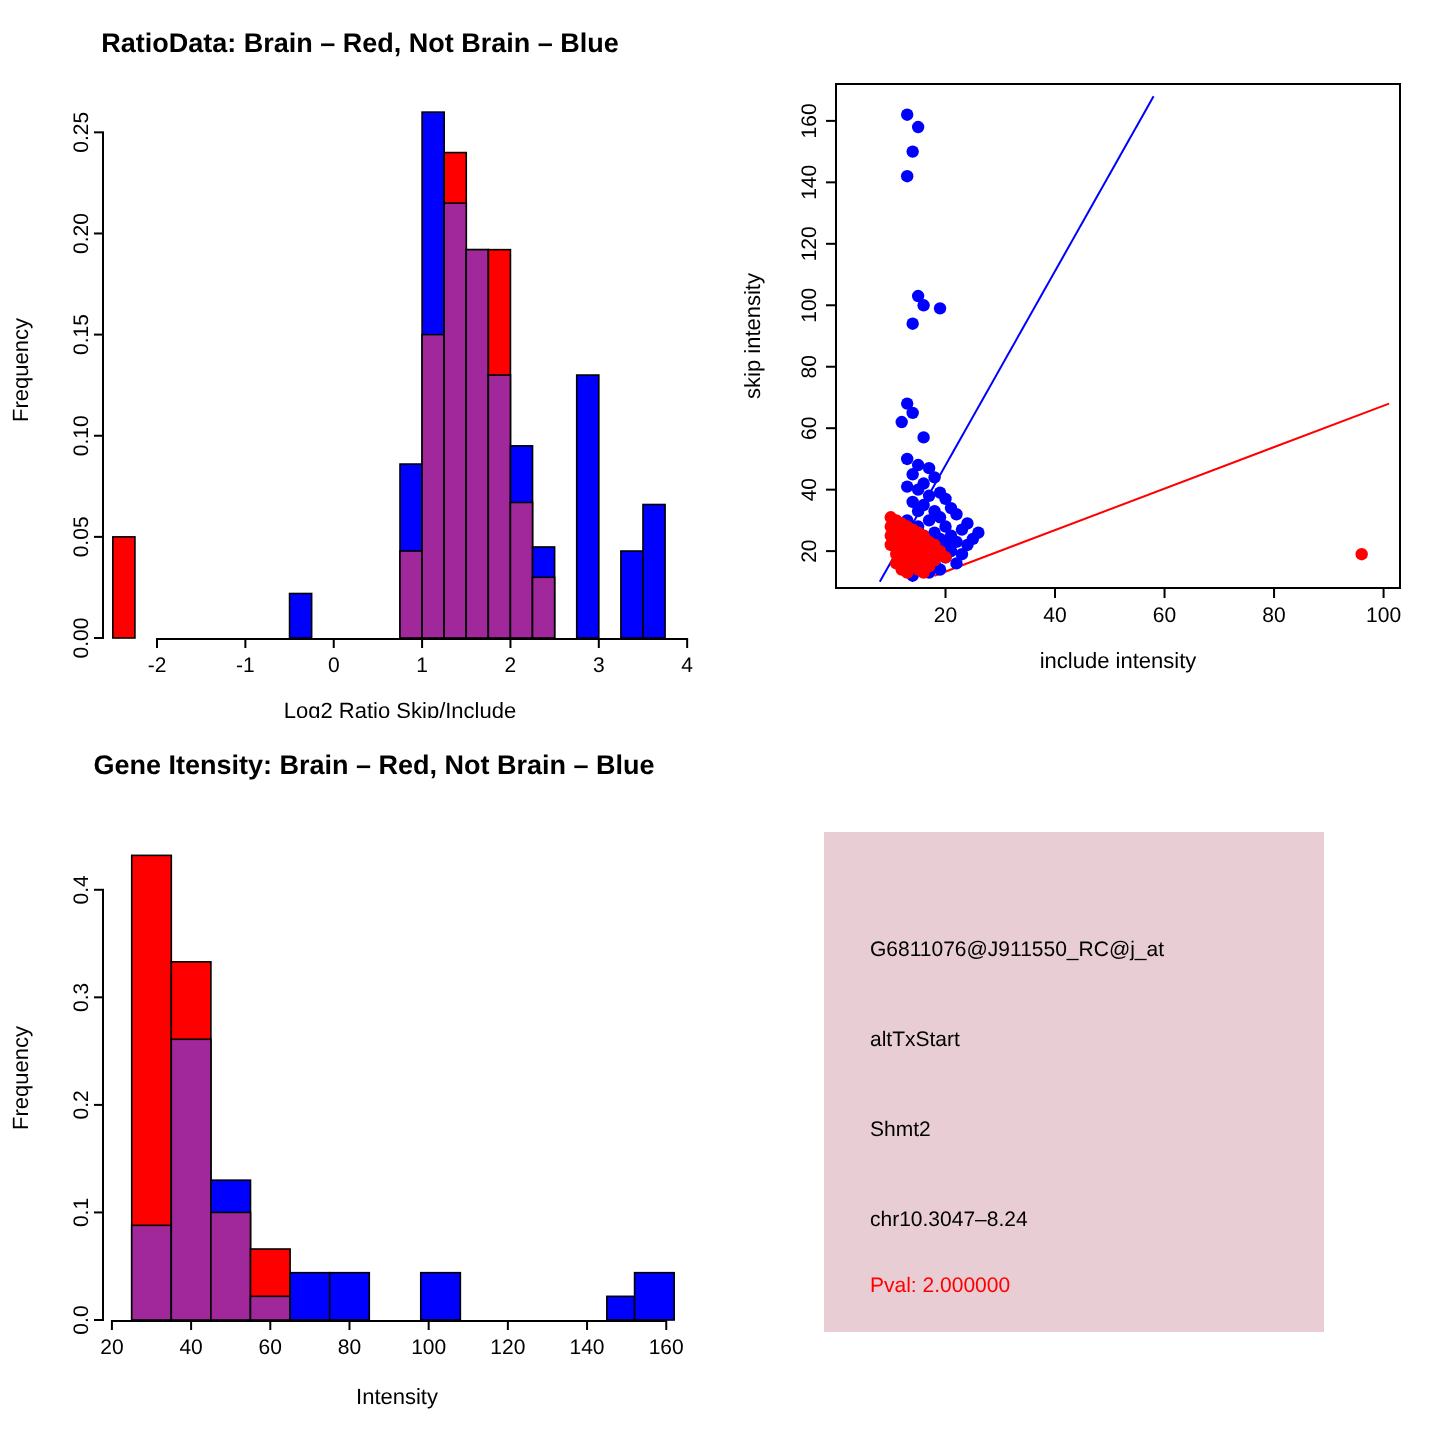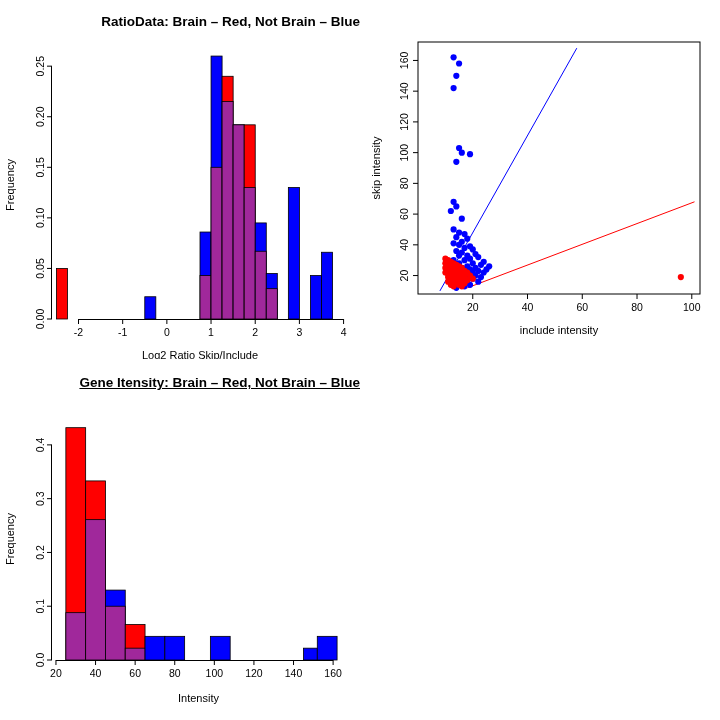--- a/index.html
+++ b/index.html
@@ -1,19 +1,19 @@
 <!DOCTYPE html>
 <html><head>
 <meta charset="utf-8">
 <style>
   html,body{margin:0;padding:0;background:#ffffff;}
   body{width:720px;height:720px;font-family:"Liberation Sans",sans-serif;color:#000;}
   .page{position:relative;width:720px;height:720px;}
   .panel{position:absolute;}
-  .title{font-size:13.5px;font-weight:bold;text-align:right;white-space:nowrap;}
+  .title{font-size:13.5px;font-weight:bold;text-align:center;white-space:nowrap;}
   svg{display:block;}
   text{font-family:"Liberation Sans",sans-serif;}
   .axis-label{font-size:11px;}
   .tick-label{font-size:10.5px;}
   .infobox{background:#e8cdd4;border:1px solid #e8cdd4;}
   .info-line{font-size:10.5px;color:#000;}
   .info-pval{font-size:10.5px;color:#ff0000;}
 </style>
 </head>
 <body>
@@ -210,21 +210,21 @@
         <line x1="58" y1="77.17073170731706" x2="53" y2="77.17073170731706" stroke="#000" stroke-width="1"></line>
         <text x="48" y="77.17073170731706" text-anchor="middle" class="tick-label" transform="rotate(-90 48 77.17073170731706)">140</text>
         <line x1="58" y1="46.4390243902439" x2="53" y2="46.4390243902439" stroke="#000" stroke-width="1"></line>
         <text x="48" y="46.4390243902439" text-anchor="middle" class="tick-label" transform="rotate(-90 48 46.4390243902439)">160</text>
         <text x="199" y="320" text-anchor="middle" class="axis-label">include intensity</text>
         <text x="20" y="154" text-anchor="middle" class="axis-label" transform="rotate(-90 20 154)">skip intensity</text>
       </svg>
   </div>
 
   <div class="panel" style="left:0px;top:375px;width:360px;height:345px;">
-    <div class="title" style="width:360px;text-align:right;padding-left:14px;box-sizing:border-box;text-decoration:underline;">Gene Itensity: Brain – Red, Not Brain – Blue</div>
+    <div class="title" style="width:360px;text-align:center;padding-left:14px;box-sizing:border-box;">Gene Itensity: Brain – Red, Not Brain – Blue</div>
     <svg id="svg-hist-int" width="360" height="325">
         <rect x="65.85810810810811" y="37.68000000000001" width="19.797297297297305" height="232.32" fill="#ff0000" stroke="#000" stroke-width="0.8"></rect>
         <rect x="65.85810810810811" y="222.67555555555555" width="19.797297297297305" height="47.32444444444445" fill="#a0289b" stroke="#000" stroke-width="0.8"></rect>
         <rect x="85.65540540540542" y="90.92000000000002" width="19.79729729729729" height="179.07999999999998" fill="#ff0000" stroke="#000" stroke-width="0.8"></rect>
         <rect x="85.65540540540542" y="129.64000000000001" width="19.79729729729729" height="140.35999999999999" fill="#a0289b" stroke="#000" stroke-width="0.8"></rect>
         <rect x="105.45270270270271" y="200.0888888888889" width="19.79729729729729" height="69.9111111111111" fill="#0000ff" stroke="#000" stroke-width="0.8"></rect>
         <rect x="105.45270270270271" y="216.22222222222223" width="19.79729729729729" height="53.77777777777777" fill="#a0289b" stroke="#000" stroke-width="0.8"></rect>
         <rect x="125.25" y="234.50666666666666" width="19.79729729729729" height="35.49333333333334" fill="#ff0000" stroke="#000" stroke-width="0.8"></rect>
         <rect x="125.25" y="258.1688888888889" width="19.79729729729729" height="11.831111111111113" fill="#a0289b" stroke="#000" stroke-width="0.8"></rect>
         <rect x="145.0472972972973" y="246.33777777777777" width="19.79729729729729" height="23.662222222222226" fill="#0000ff" stroke="#000" stroke-width="0.8"></rect>
@@ -258,14 +258,21 @@
         <text x="44" y="162.44444444444446" text-anchor="middle" class="tick-label" transform="rotate(-90 44 162.44444444444446)">0.2</text>
         <line x1="52" y1="108.66666666666669" x2="47" y2="108.66666666666669" stroke="#000" stroke-width="1"></line>
         <text x="44" y="108.66666666666669" text-anchor="middle" class="tick-label" transform="rotate(-90 44 108.66666666666669)">0.3</text>
         <line x1="52" y1="54.888888888888886" x2="47" y2="54.888888888888886" stroke="#000" stroke-width="1"></line>
         <text x="44" y="54.888888888888886" text-anchor="middle" class="tick-label" transform="rotate(-90 44 54.888888888888886)">0.4</text>
         <text x="198.5" y="312" text-anchor="middle" class="axis-label">Intensity</text>
         <text x="14" y="149" text-anchor="middle" class="axis-label" transform="rotate(-90 14 149)">Frequency</text>
       </svg>
   </div>
 
+  <div class="panel infobox" style="left:412px;top:416px;width:248px;height:248px;">
+    <div class="info-line" style="position:absolute;left:22px;top:52px;">G6811076@J911550_RC@j_at</div>
+    <div class="info-line" style="position:absolute;left:22px;top:97px;">altTxStart</div>
+    <div class="info-line" style="position:absolute;left:22px;top:142px;">Shmt2</div>
+    <div class="info-line" style="position:absolute;left:22px;top:187px;">chr10.3047–8.24</div>
+    <div class="info-pval" style="position:absolute;left:22px;top:220px;">Pval: 2.000000</div>
+  </div>
 
 </div>
 
 </body></html>

